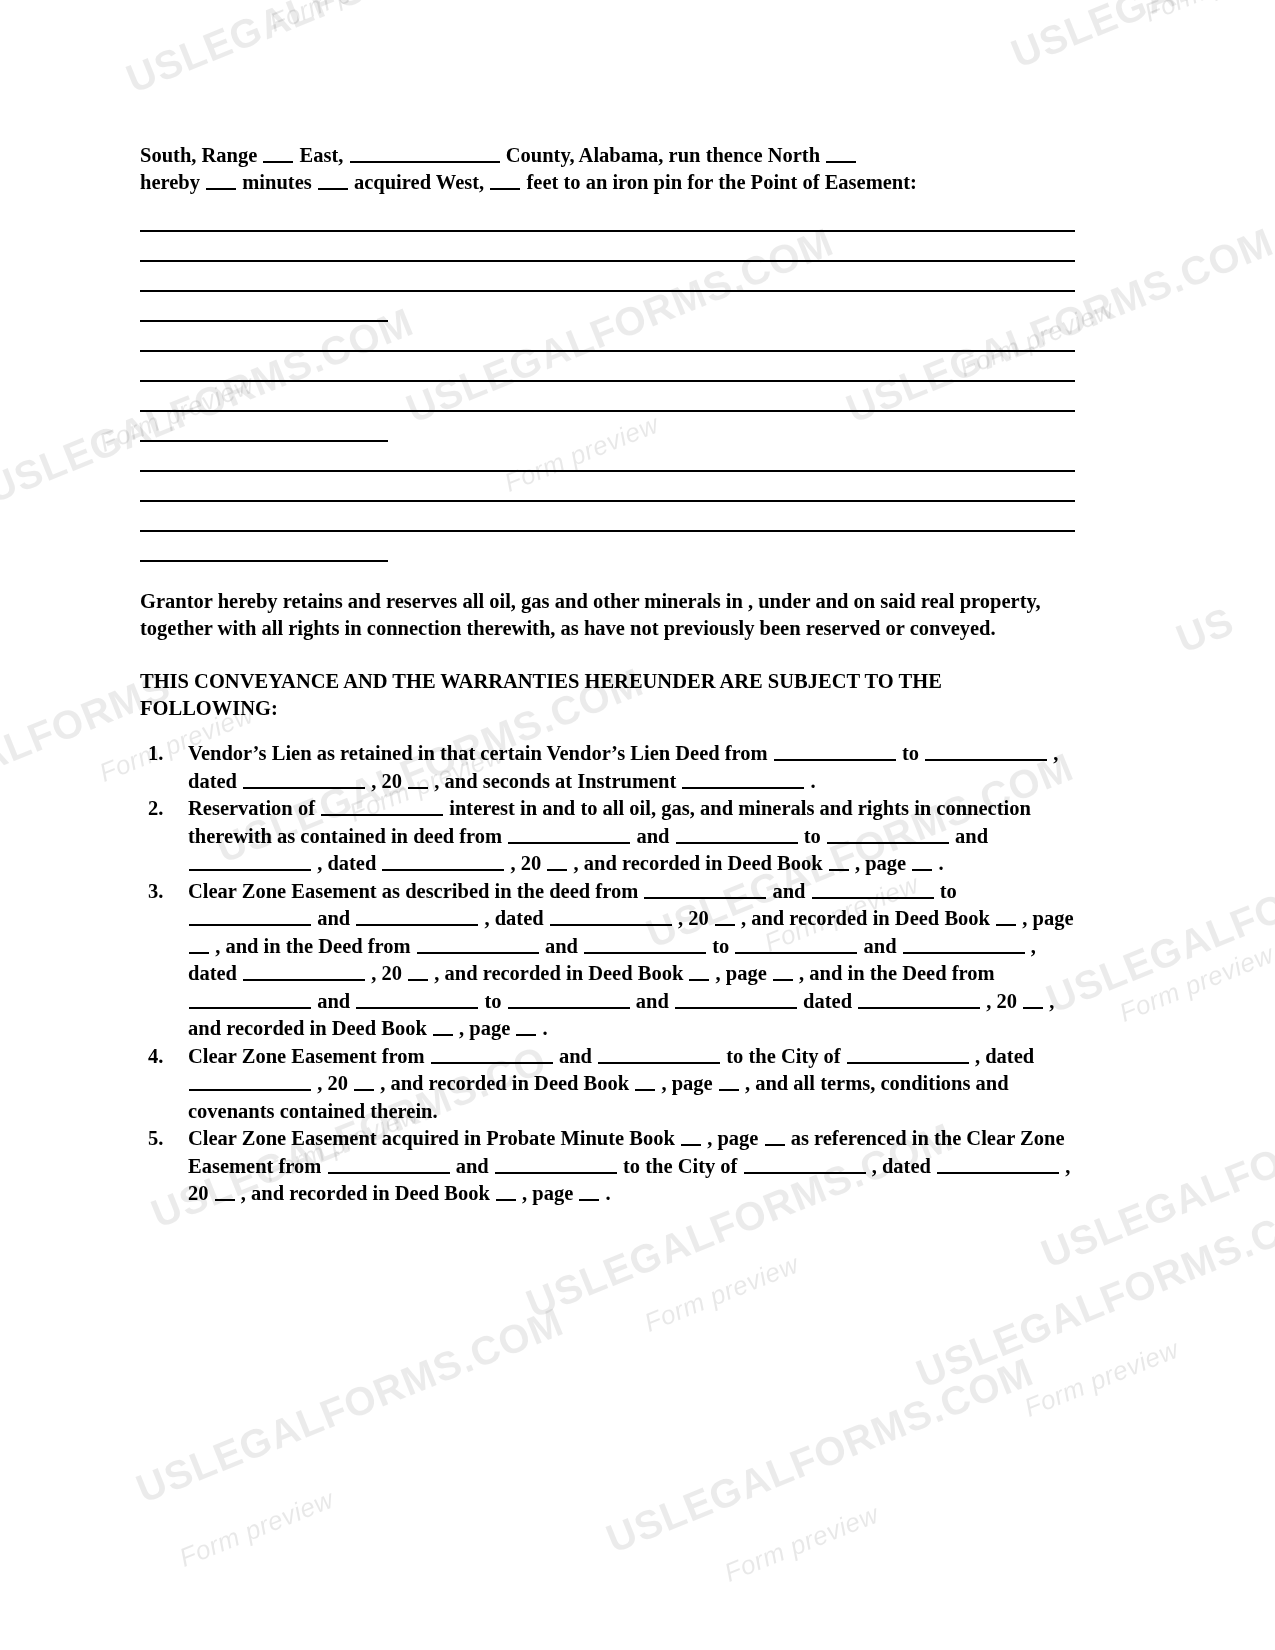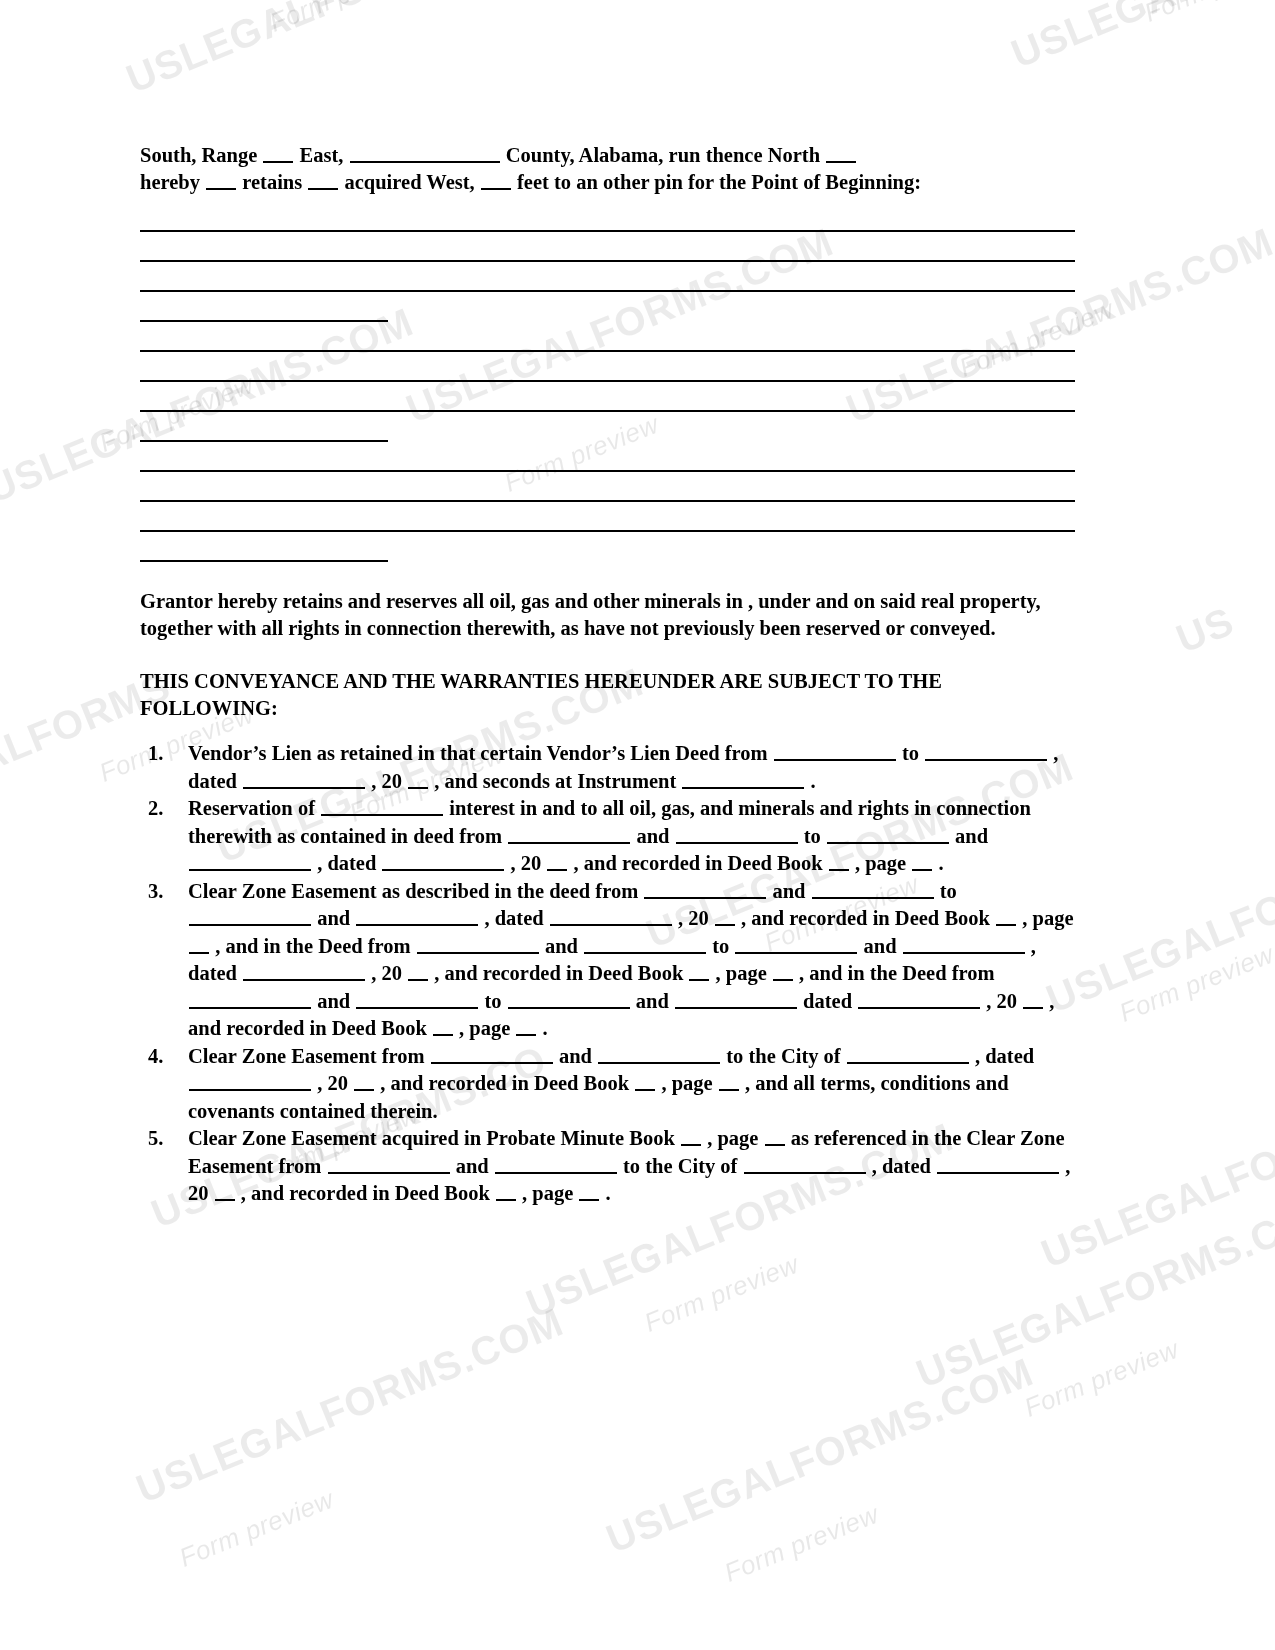--- a/index.html
+++ b/index.html
@@ -164,25 +164,25 @@
     <p class="para" id="intro-paragraph">
       <span>South, Range</span>
       <span class="u s"></span>
       <span>East,</span>
       <span class="u l"></span>
       <span>County, Alabama, run thence North</span>
       <span class="u s"></span>
       <br>
       <span>hereby</span>
       <span class="u s"></span>
-      <span>retains</span>
+      <span>minutes</span>
       <span class="u s"></span>
       <span>acquired West,</span>
       <span class="u s"></span>
-      <span>feet to an other pin for the Point of Beginning:</span>
+      <span>feet to an iron pin for the Point of Easement:</span>
     </p>
 
     <div id="blank-lines">
         <div class="rule-row">
           <div class="rule full"></div>
         </div>
         <div class="rule-row">
           <div class="rule full"></div>
         </div>
         <div class="rule-row">

